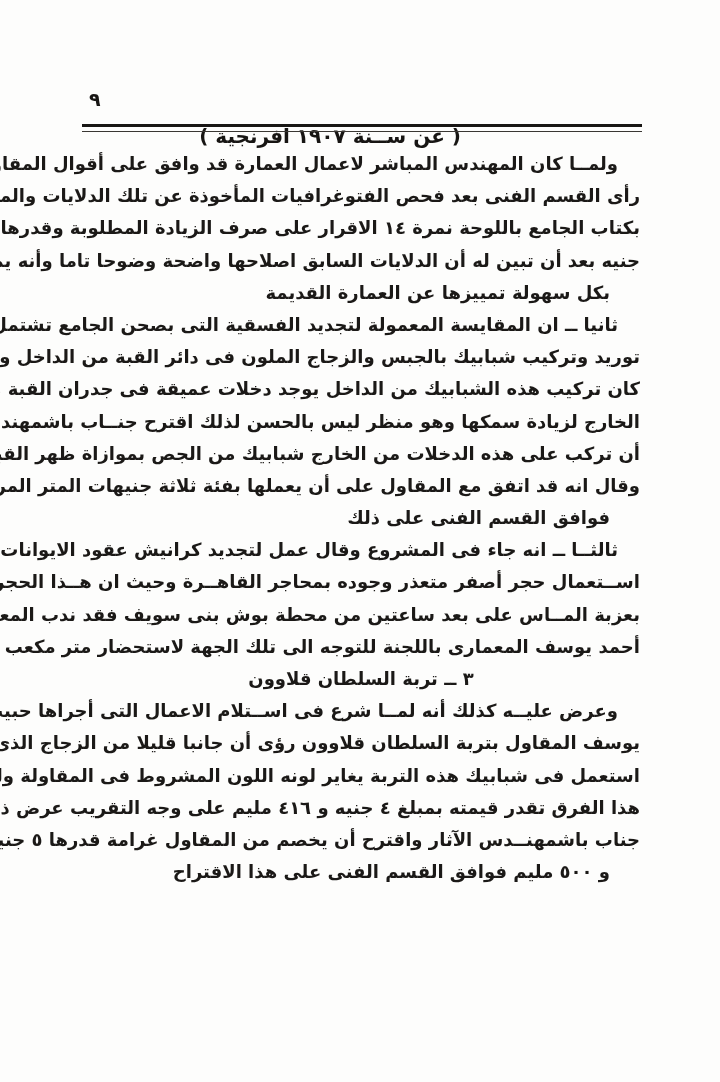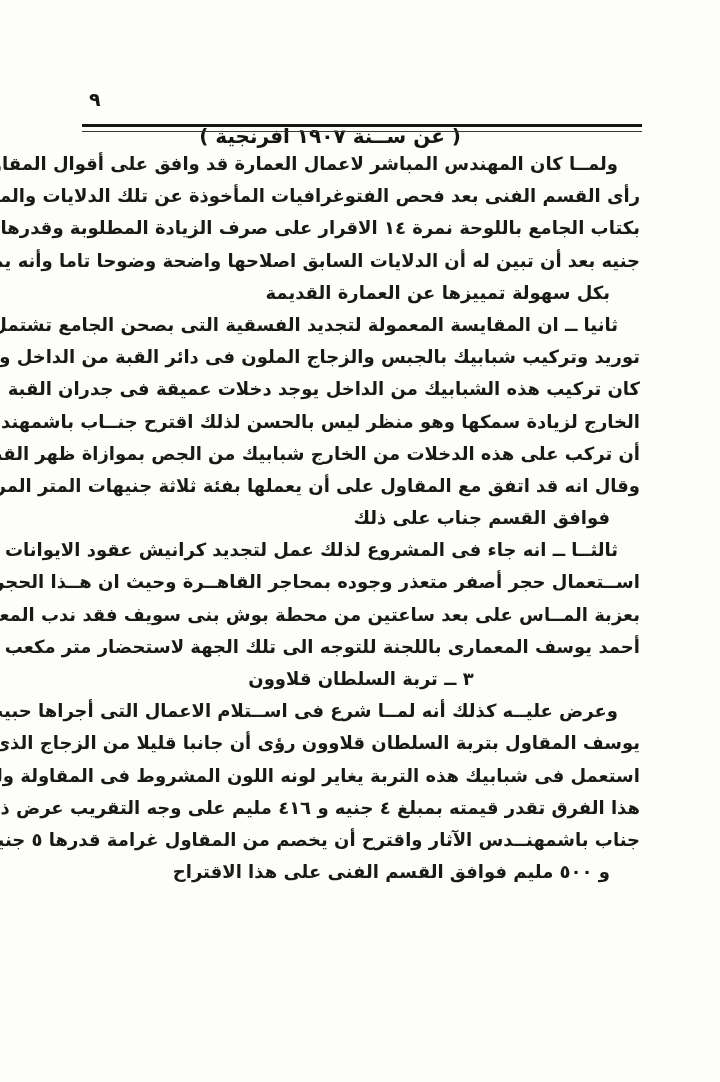--- a/index.html
+++ b/index.html
@@ -104,23 +104,23 @@
     <div class="line">بكتاب الجامع باللوحة نمرة ١٤ الاقرار على صرف الزيادة المطلوبة وقدرها ١٥٠</div>
     <div class="line">جنيه بعد أن تبين له أن الدلايات السابق اصلاحها واضحة وضوحا تاما وأنه يمكن</div>
     <div class="line last">بكل سهولة تمييزها عن العمارة القديمة</div>
 
     <div class="line first">ثانيا ــ ان المقايسة المعمولة لتجديد الفسقية التى بصحن الجامع تشتمل على</div>
     <div class="line">توريد وتركيب شبابيك بالجبس والزجاج الملون فى دائر القبة من الداخل ولمــا</div>
     <div class="line">كان تركيب هذه الشبابيك من الداخل يوجد دخلات عميقة فى جدران القبة من</div>
     <div class="line">الخارج لزيادة سمكها وهو منظر ليس بالحسن لذلك اقترح جنــاب باشمهندس</div>
     <div class="line">أن تركب على هذه الدخلات من الخارج شبابيك من الجص بموازاة ظهر القبة</div>
     <div class="line">وقال انه قد اتفق مع المقاول على أن يعملها بفئة ثلاثة جنيهات المتر المربع</div>
-    <div class="line last">فوافق القسم جناب على ذلك</div>
+    <div class="line last">فوافق القسم الفنى على ذلك</div>
 
-    <div class="line first">ثالثــا ــ انه جاء فى المشروع لذلك عمل لتجديد كرانيش عقود الايوانات</div>
+    <div class="line first">ثالثــا ــ انه جاء فى المشروع وقال عمل لتجديد كرانيش عقود الايوانات</div>
     <div class="line">اســتعمال حجر أصفر متعذر وجوده بمحاجر القاهــرة وحيث ان هــذا الحجر يوجد</div>
     <div class="line">بعزبة المــاس على بعد ساعتين من محطة بوش بنى سويف فقد ندب المعــلم</div>
     <div class="line">أحمد يوسف المعمارى باللجنة للتوجه الى تلك الجهة لاستحضار متر مكعب ونصف</div>
 
     <div class="line heading">٣ ــ تربة السلطان قلاوون</div>
 
     <div class="line first">وعرض عليــه كذلك أنه لمــا شرع فى اســتلام الاعمال التى أجراها حبيب</div>
     <div class="line">يوسف المقاول بتربة السلطان قلاوون رؤى أن جانبا قليلا من الزجاج الذى</div>
     <div class="line">استعمل فى شبابيك هذه التربة يغاير لونه اللون المشروط فى المقاولة ولمــا كان</div>
     <div class="line">هذا الفرق تقدر قيمته بمبلغ ٤ جنيه و ٤١٦ مليم على وجه التقريب عرض ذلك</div>

